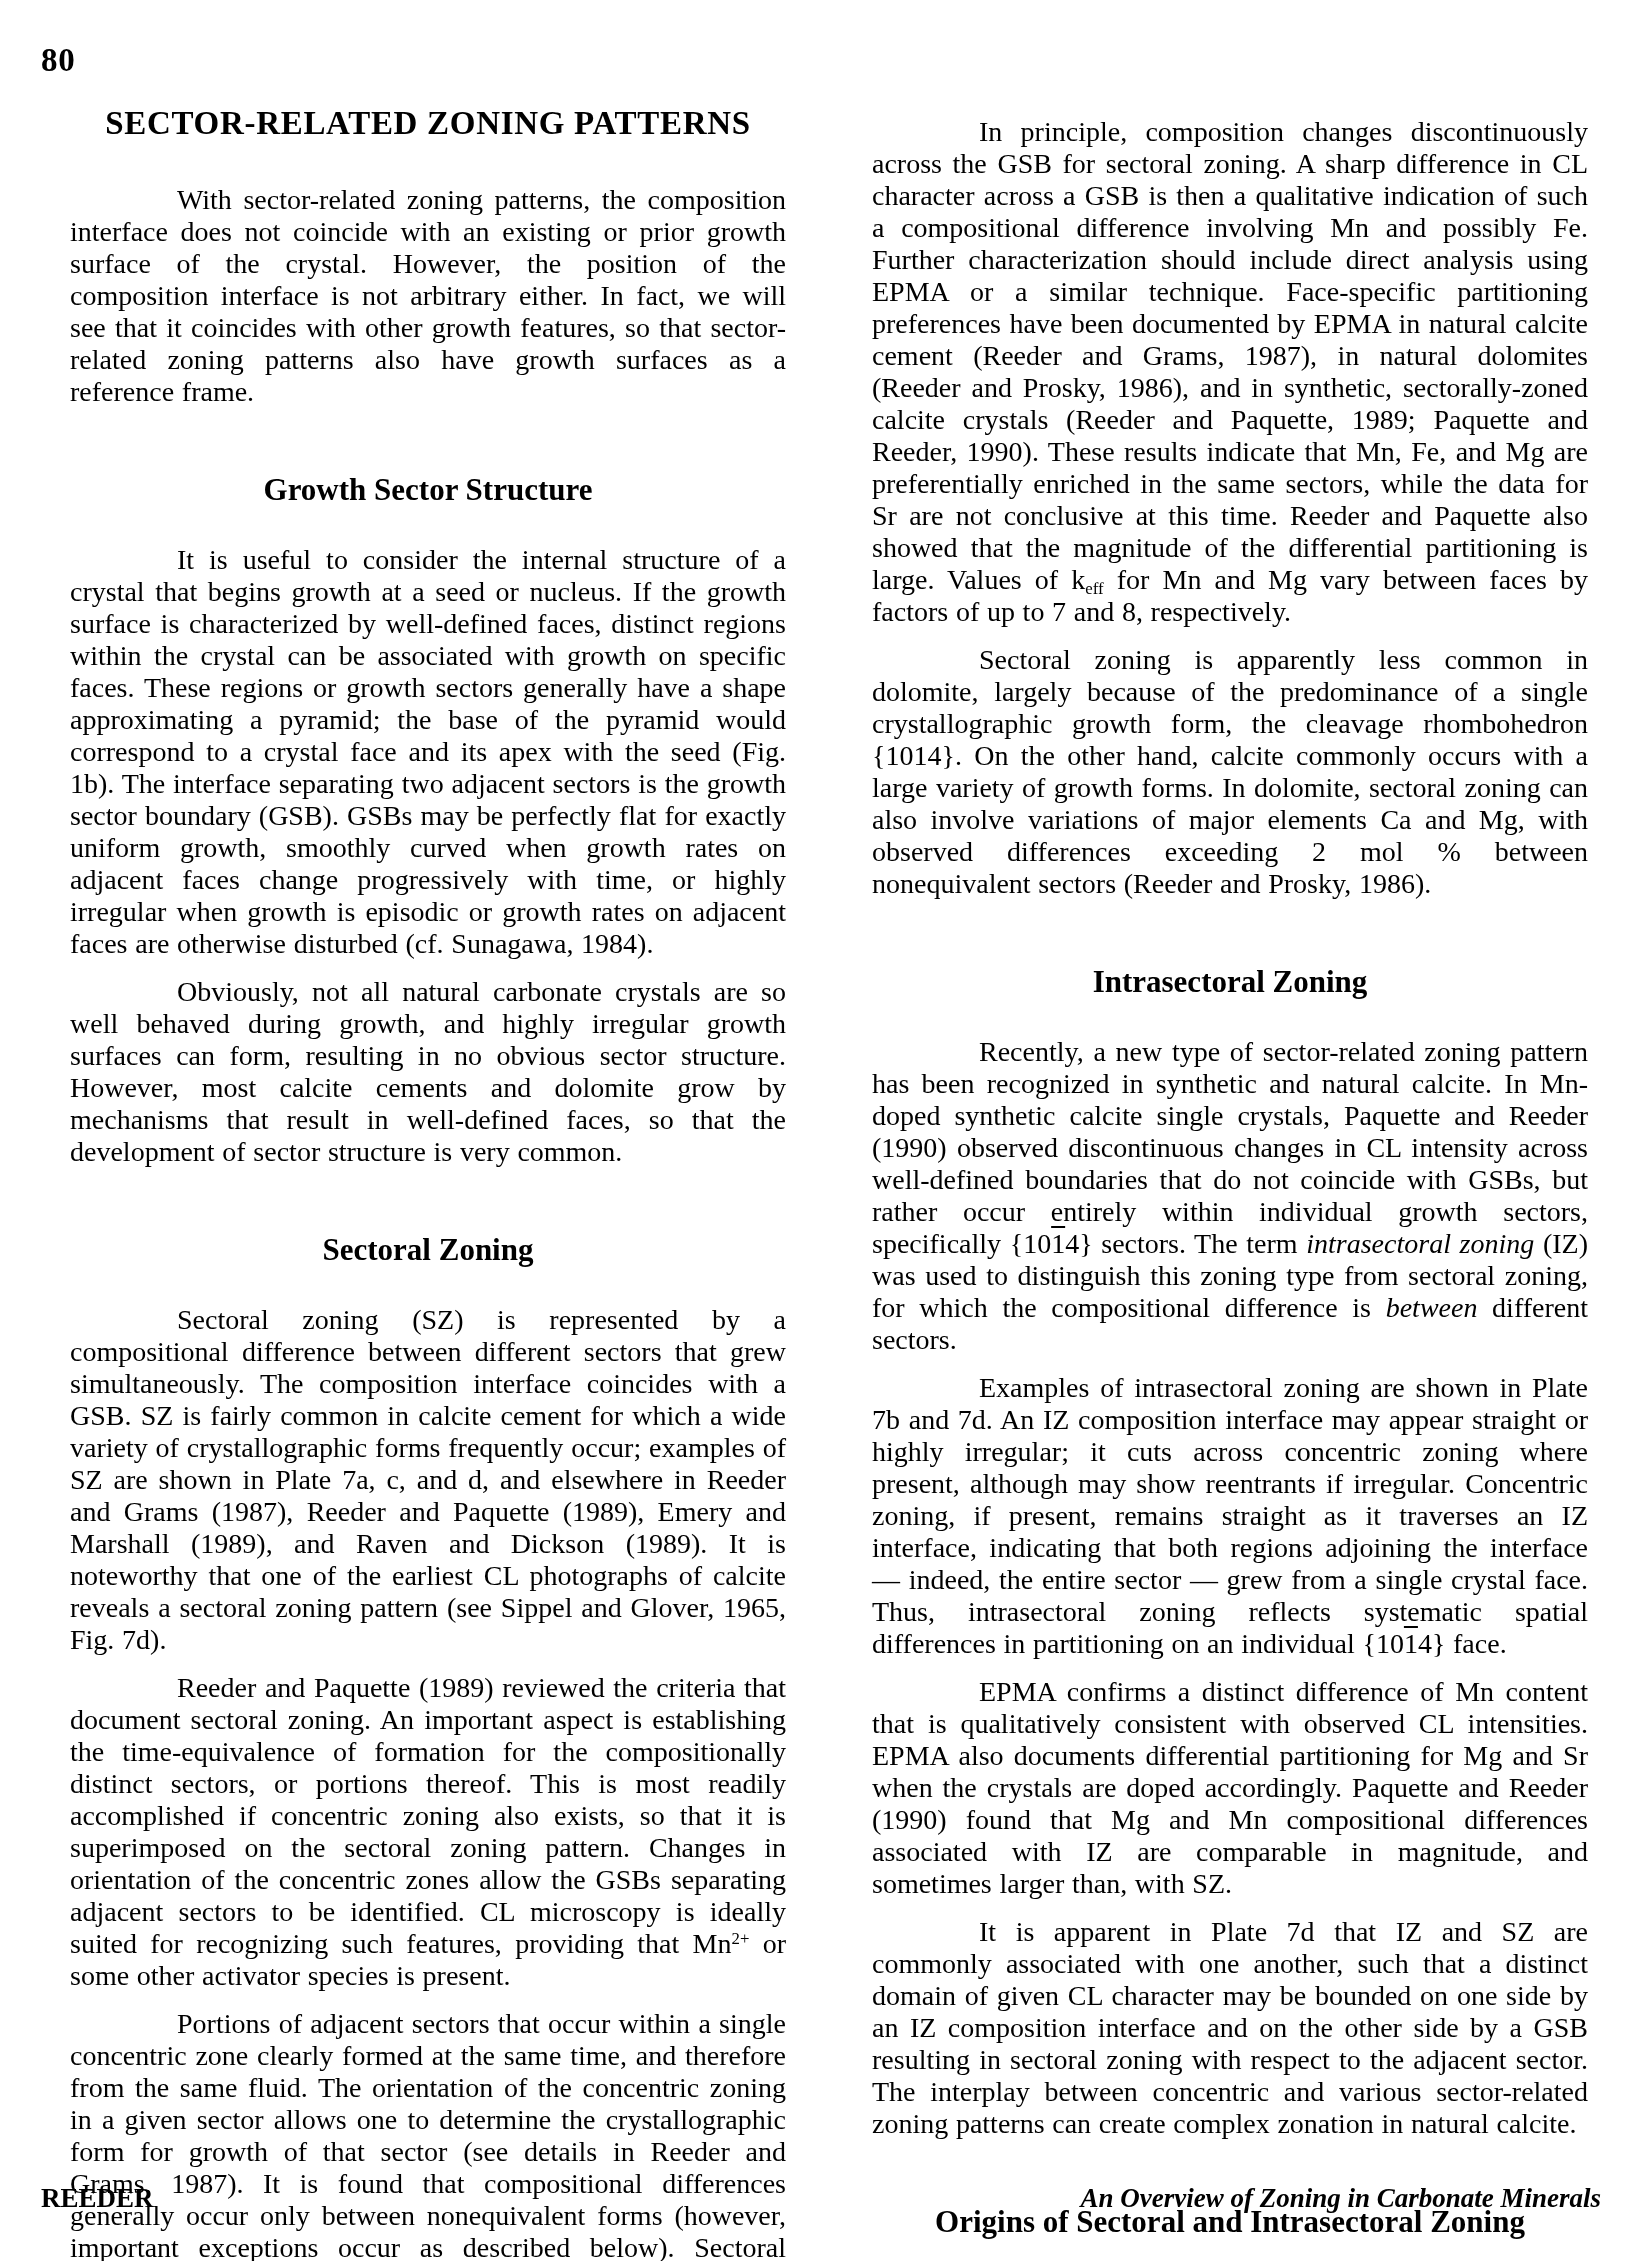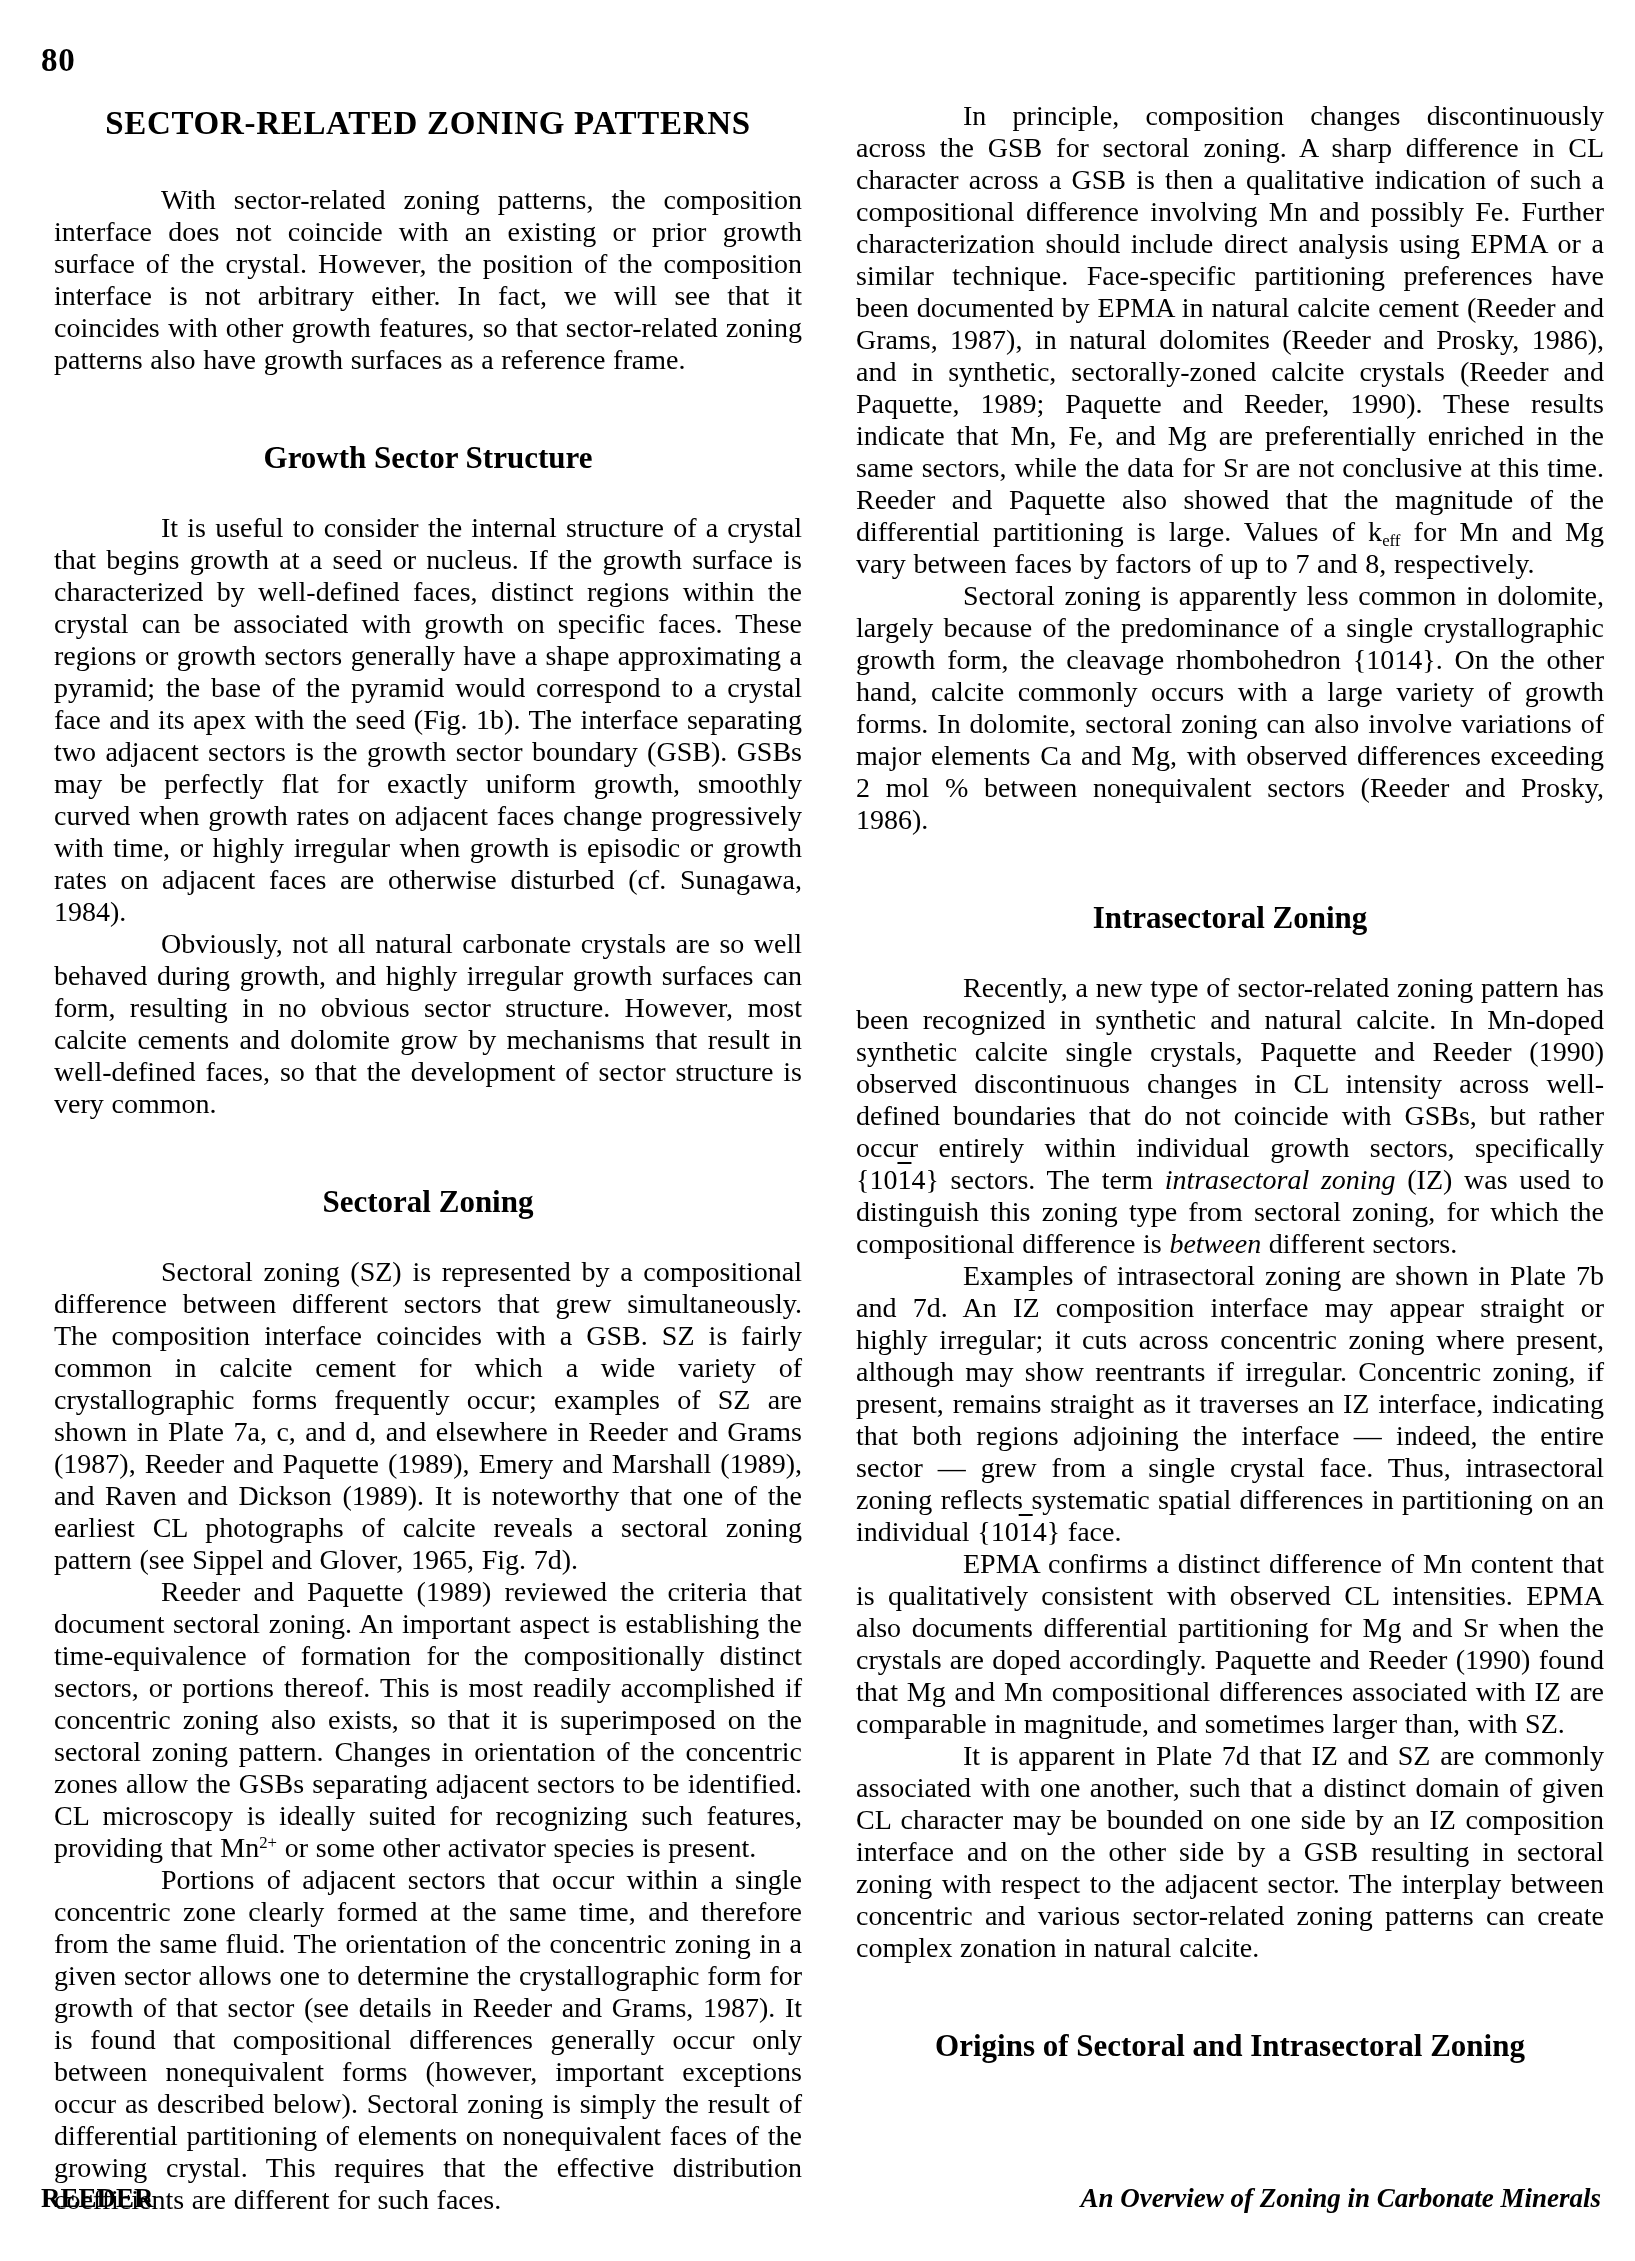--- a/index.html
+++ b/index.html
@@ -18,21 +18,21 @@
   .columns{
     position:absolute;top:100px;left:54px;
     width:1550px;
     display:flex;gap:54px;
     align-items:flex-start;
   }
   .column{width:750px;}
   .para{
     font-size:28px;line-height:32px;
     text-align:justify;text-indent:107px;
-    margin:0;
+    margin:16px;
     word-spacing:0.7px;
   }
   .title{
     font-size:33px;line-height:39px;font-weight:bold;
     text-align:center;margin:4.3px 0 41px 0;letter-spacing:0.7px;
   }
   .heading{
     font-size:31px;line-height:37px;font-weight:bold;
     text-align:center;margin:63px 0 36px 0;
   }

